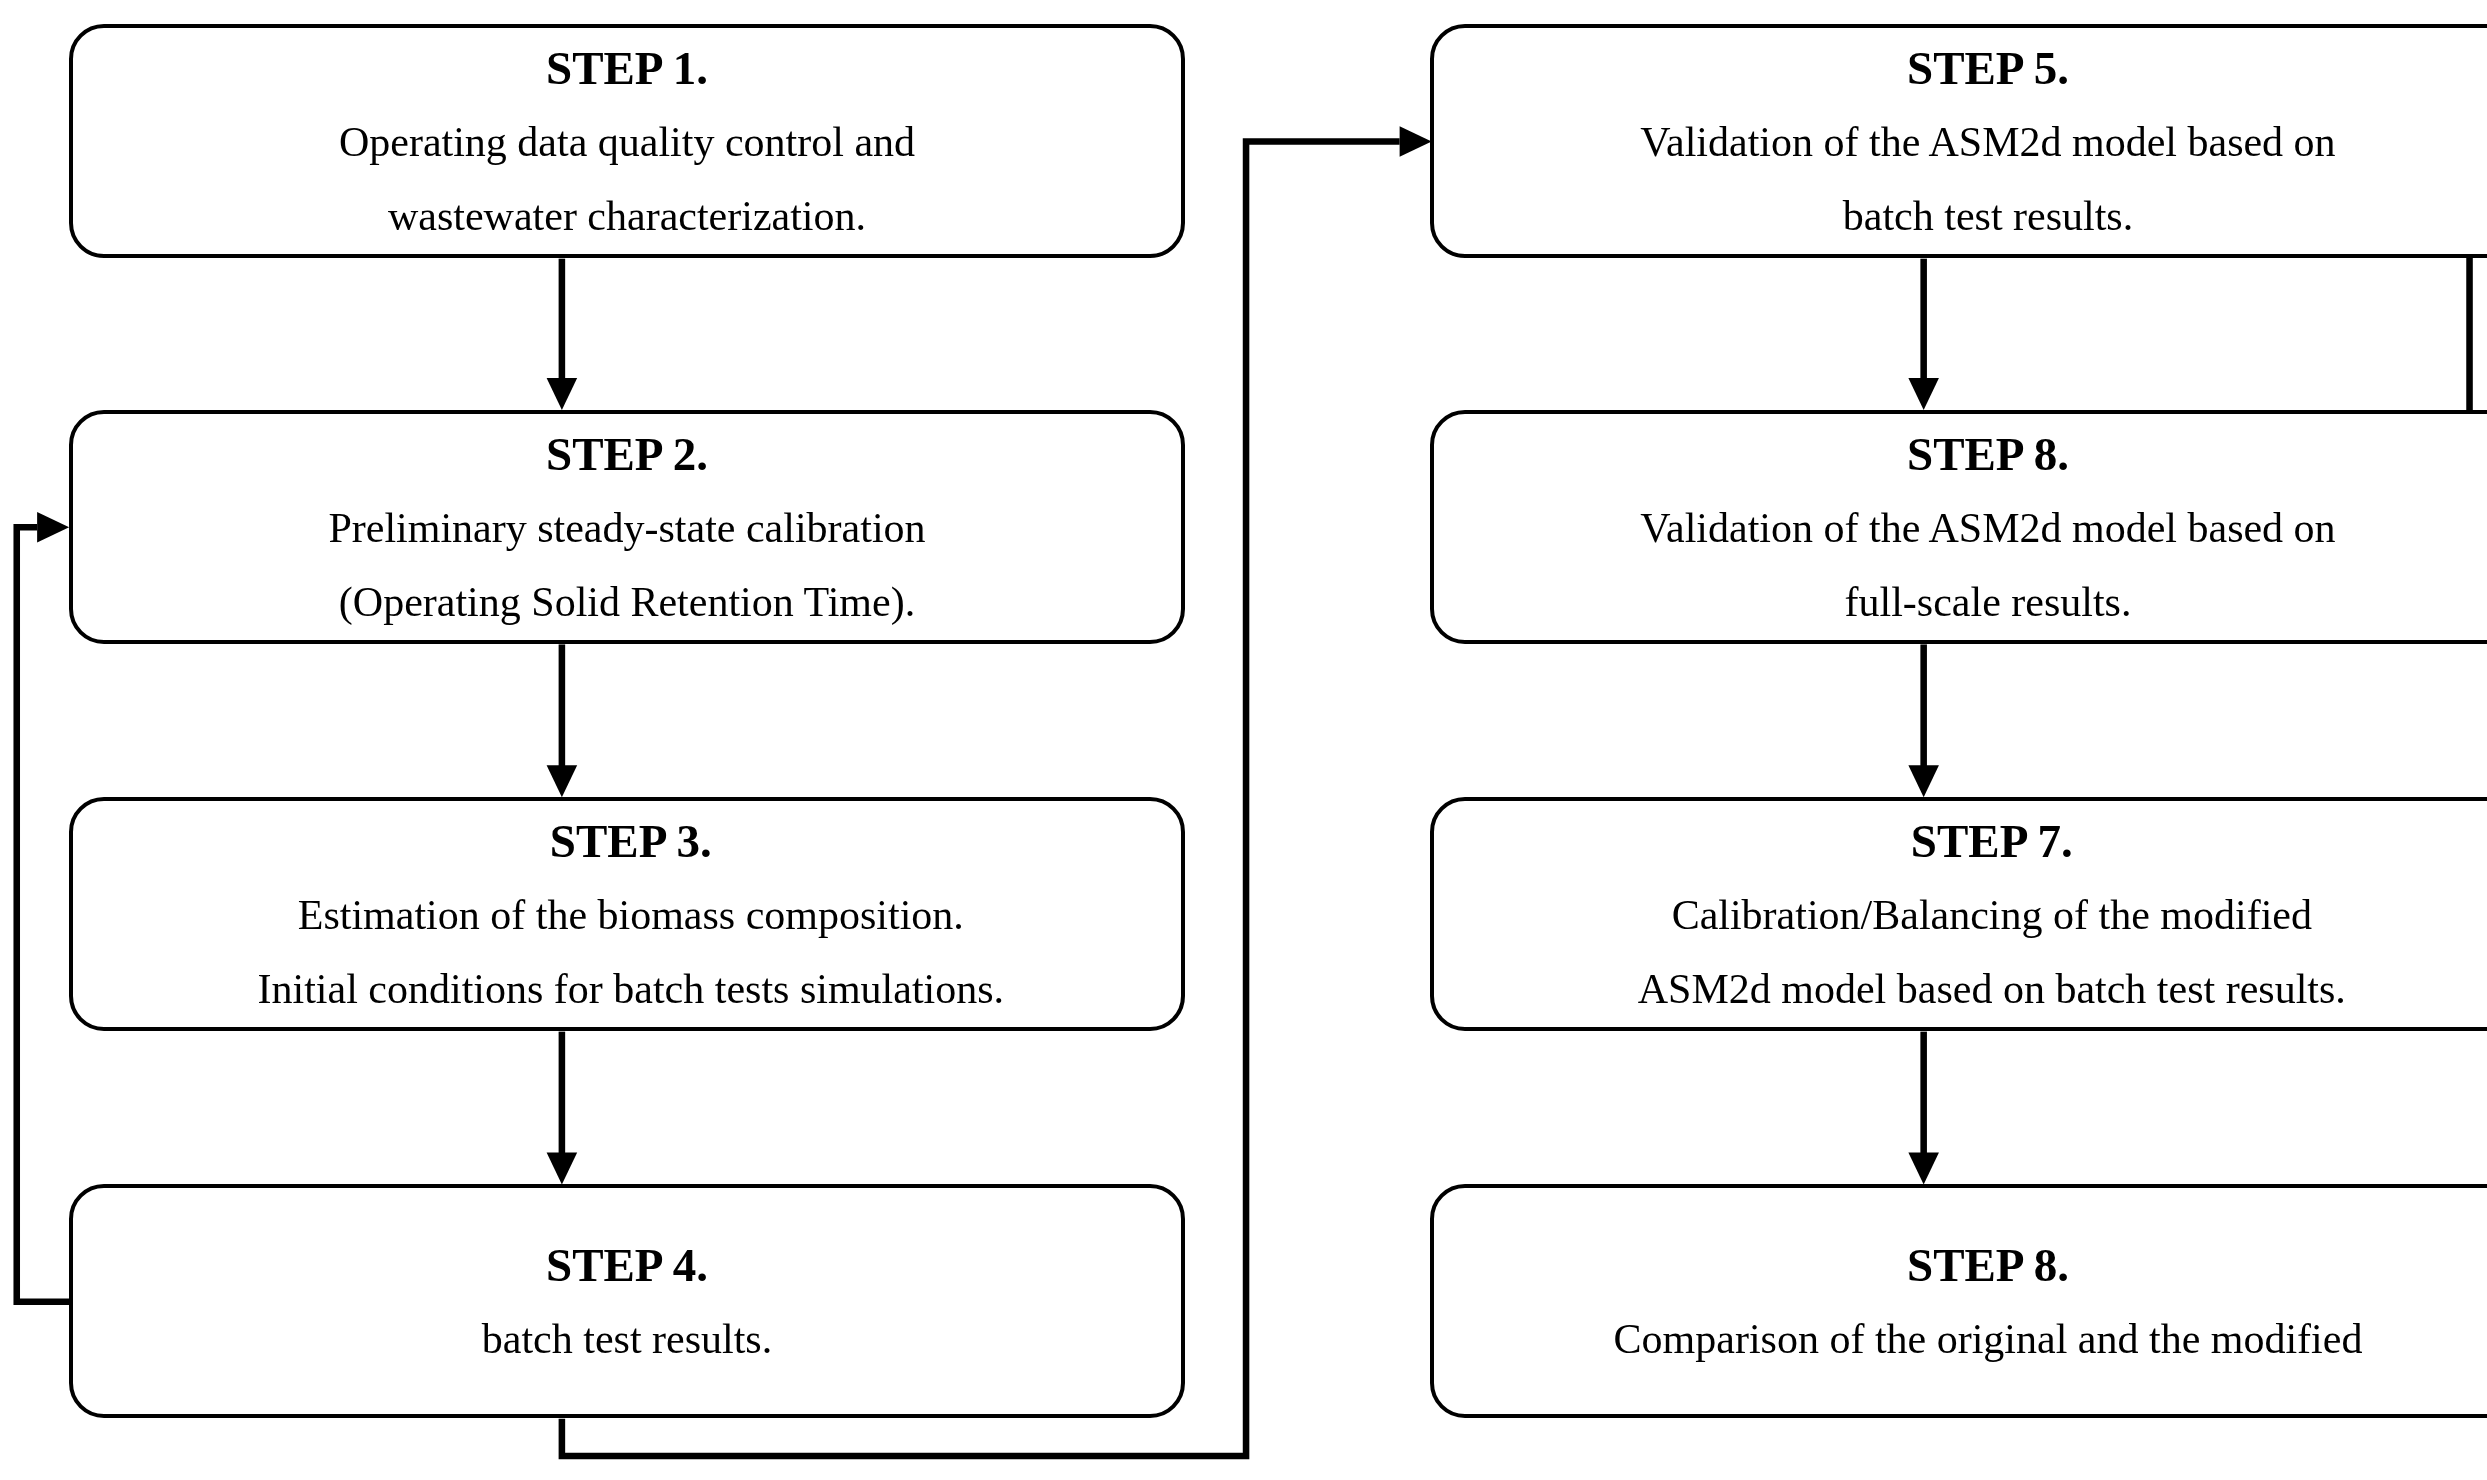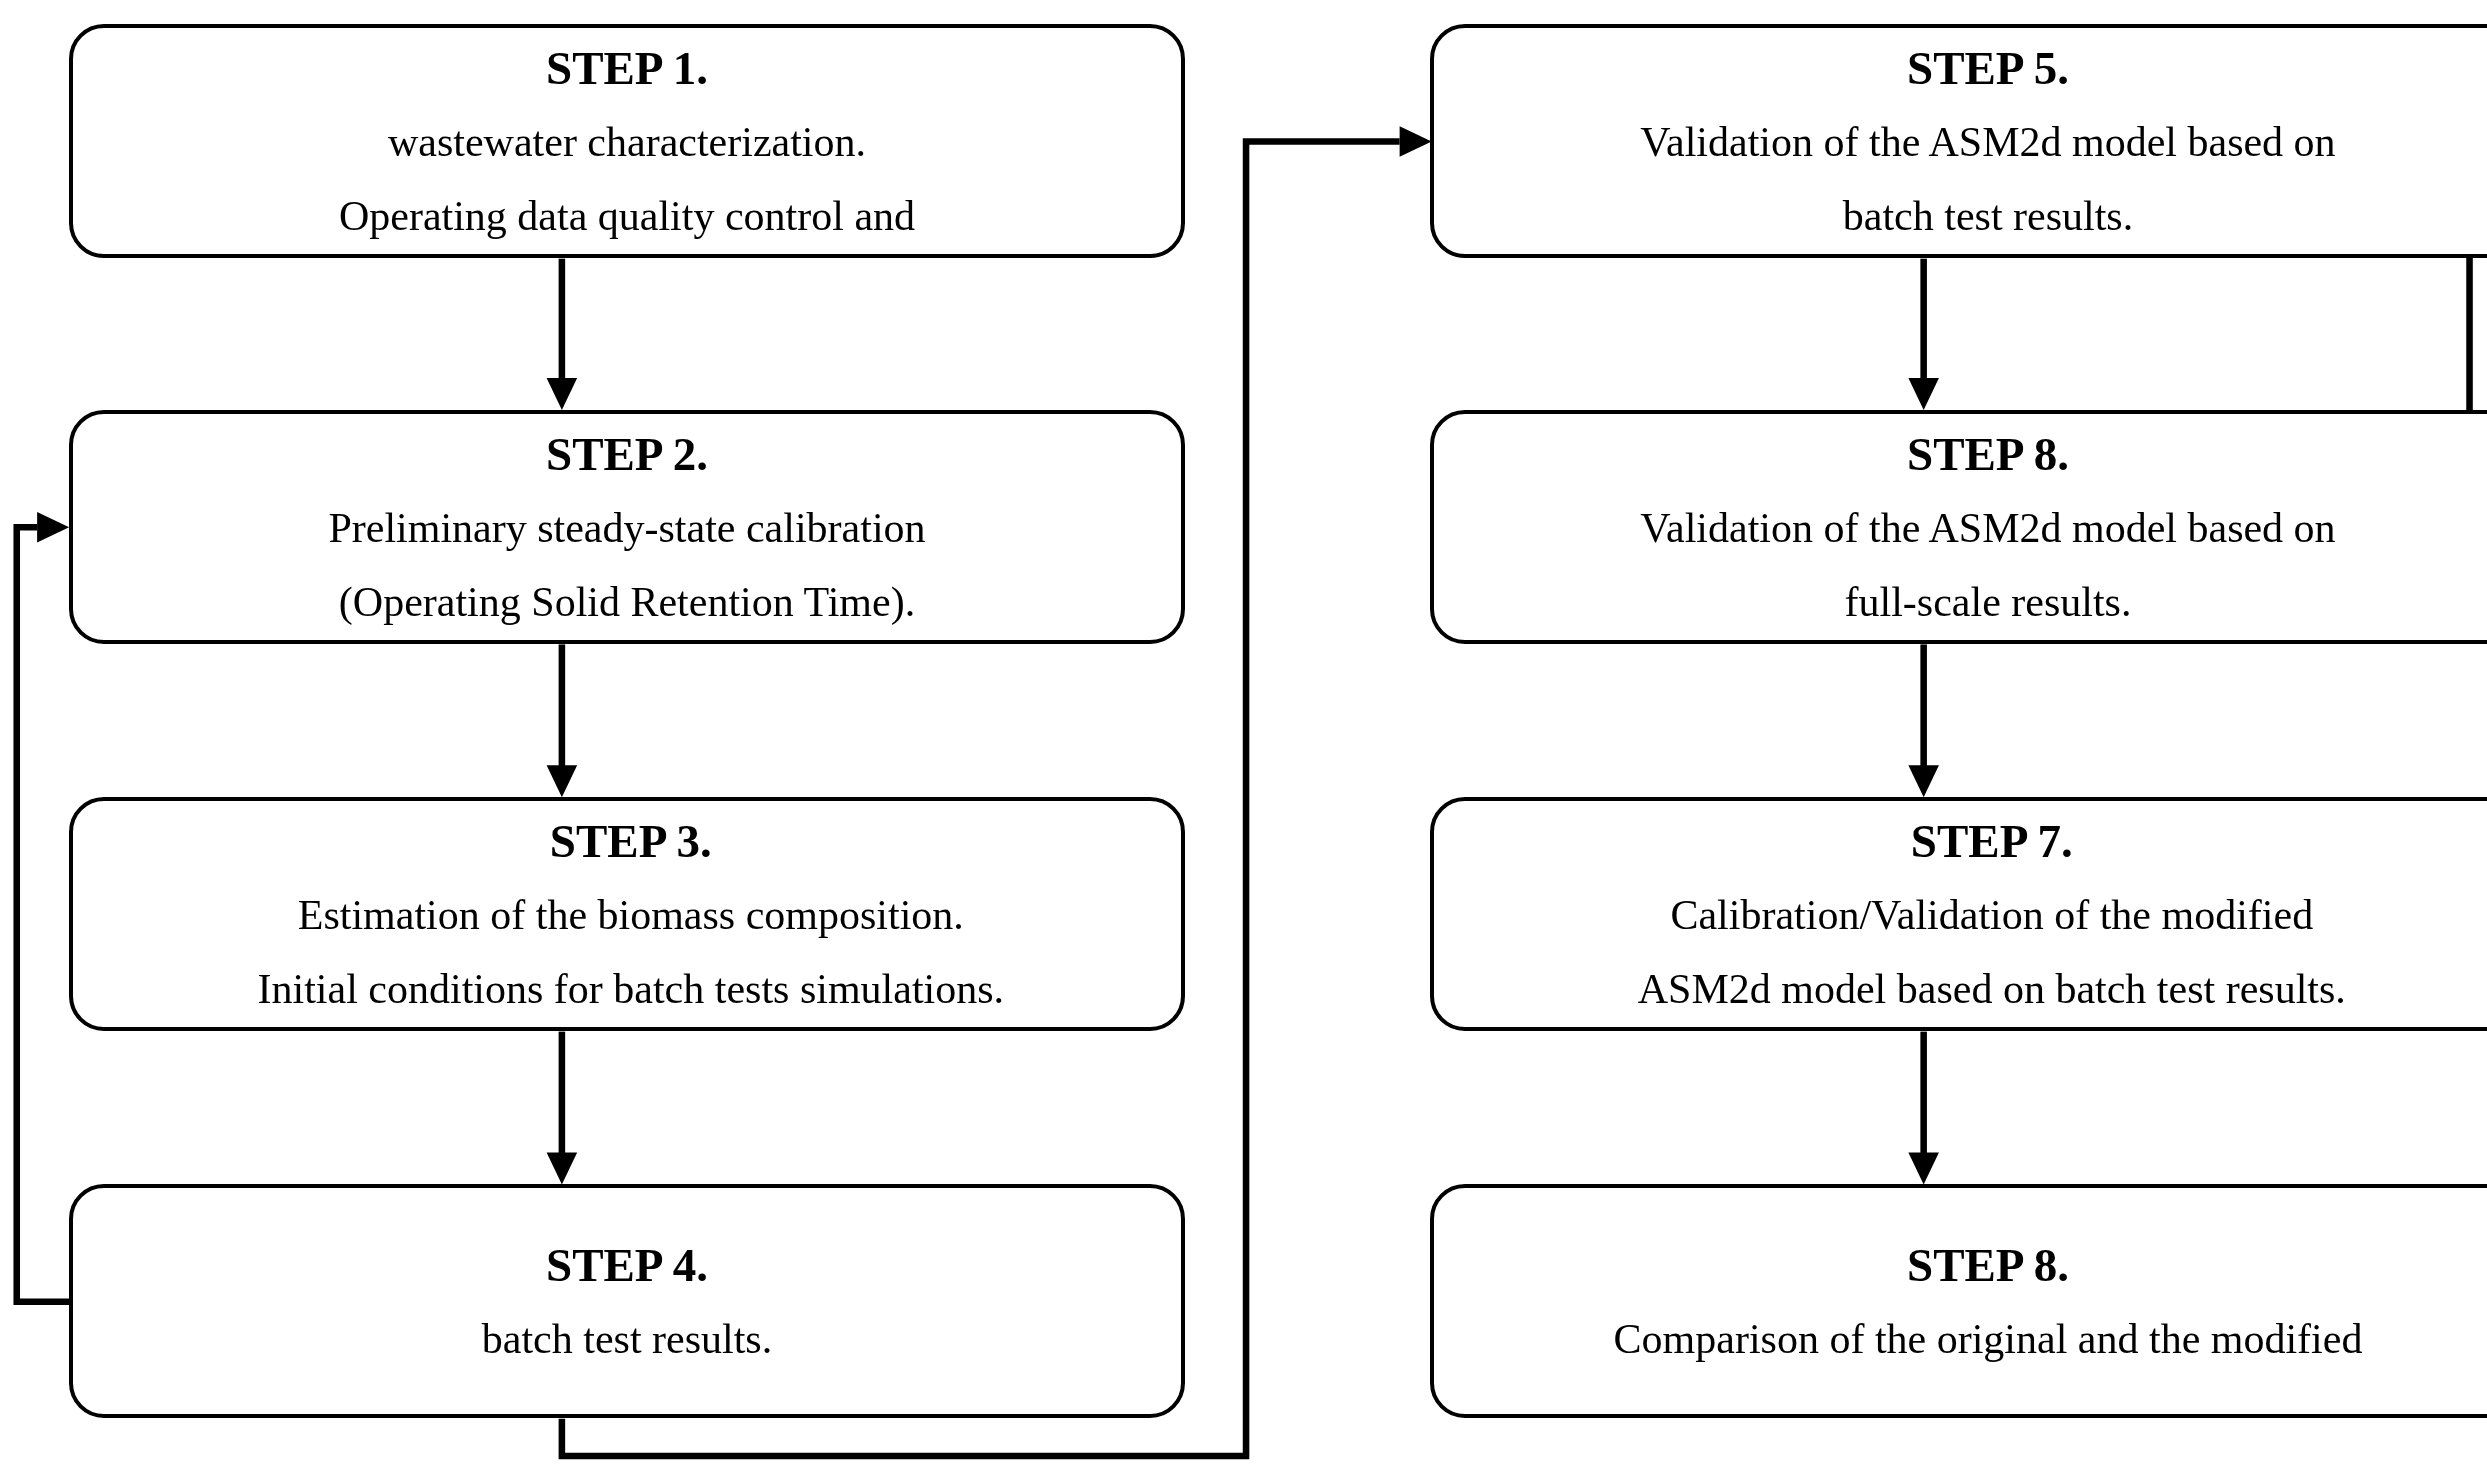--- a/index.html
+++ b/index.html
@@ -102,22 +102,22 @@
     </g>
 
     <g>
       <path d="M3321,724 H3393 V194 H3365" stroke="currentColor" stroke-width="9" fill="none"></path>
       <polygon points="3365,173 3365,215 3321,194" fill="currentColor"></polygon>
     </g>
   </svg>
 
   <div class="step-box col-left row-1">
     <div class="step-title">STEP 1.</div>
+    <div class="step-line">Operating data quality control and</div>
     <div class="step-line">wastewater characterization.</div>
-    <div class="step-line">Operating data quality control and</div>
   </div>
 
   <div class="step-box col-left row-2">
     <div class="step-title">STEP 2.</div>
     <div class="step-line">Preliminary steady-state calibration</div>
     <div class="step-line">(Operating Solid Retention Time).</div>
   </div>
 
   <div class="step-box col-left row-3">
     <div class="step-title">STEP 3.</div>
@@ -137,21 +137,21 @@
   </div>
 
   <div class="step-box col-right row-2">
     <div class="step-title">STEP 8.</div>
     <div class="step-line">Validation of the ASM2d model based on</div>
     <div class="step-line">full-scale results.</div>
   </div>
 
   <div class="step-box col-right row-3">
     <div class="step-title">STEP 7.</div>
-    <div class="step-line">Calibration/Validation of the modified</div>
+    <div class="step-line">Calibration/Balancing of the modified</div>
     <div class="step-line">ASM2d model based on batch test results.</div>
   </div>
 
   <div class="step-box col-right row-4">
     <div class="step-title">STEP 8.</div>
     <div class="step-line">Comparison of the original and the modified</div>
   </div>
 
 </div>
 

